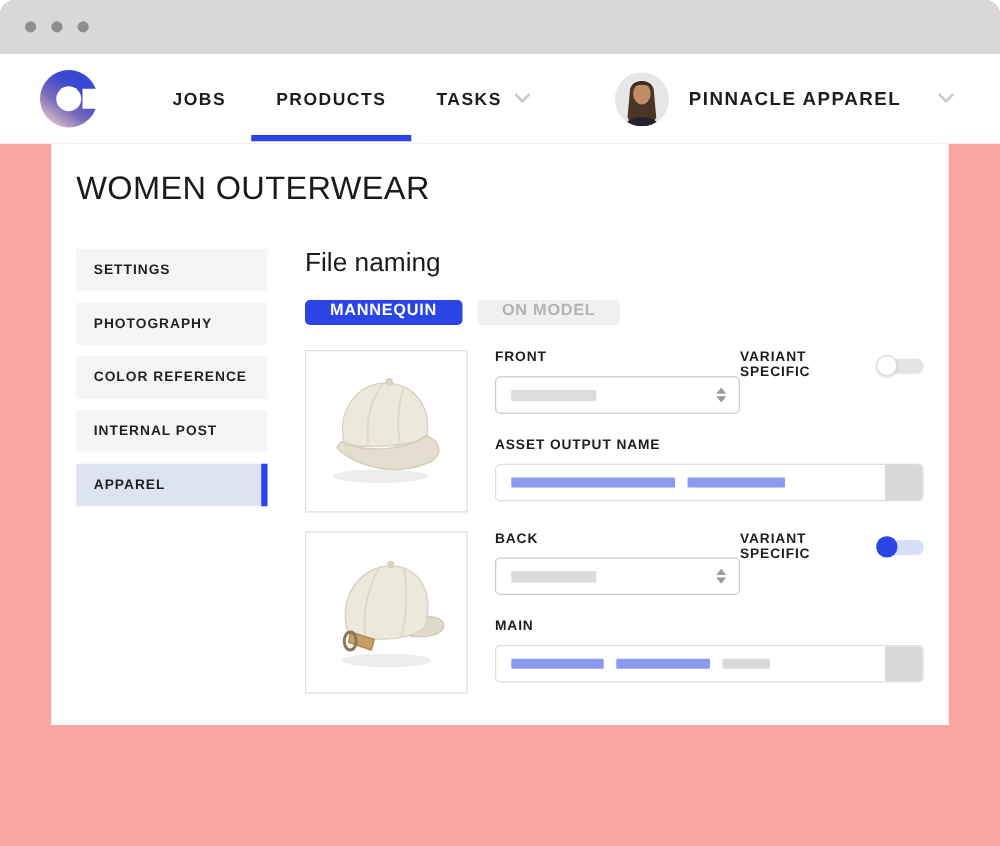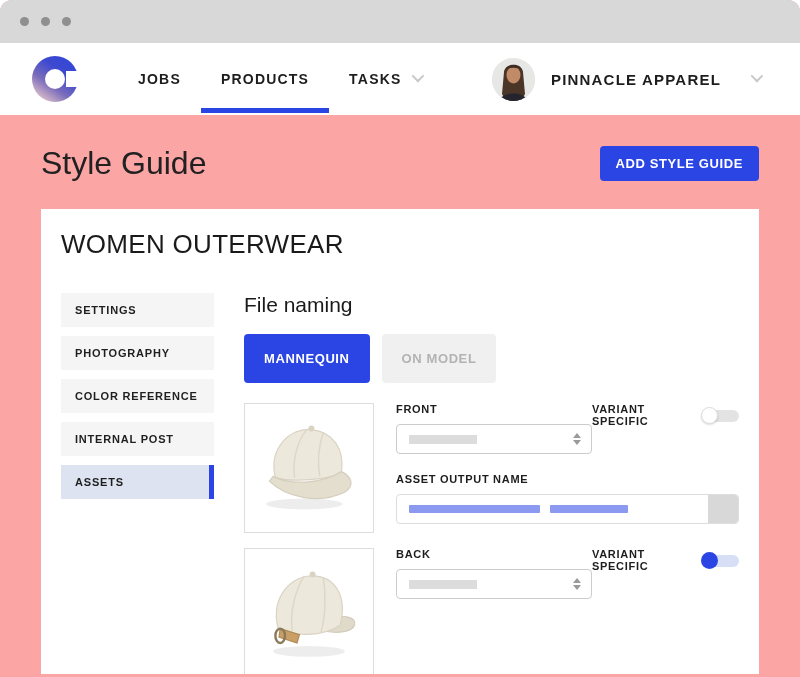--- a/index.html
+++ b/index.html
@@ -43,21 +43,21 @@
   
   .side-nav { width:153px; flex:0 0 auto; }
   .side-item { height:34px; margin-bottom:9px; background:#f5f5f5; display:flex; align-items:center;
           padding-left:14px; font-size:11px; font-weight:700; letter-spacing:0.8px; color:#1f1f1f; cursor:pointer; }
   .side-item.active { background:#dde3f0; border-right:5px solid #2b45e4; }
 
   
   .main { flex:1; margin-left:30px; }
   .section-title { font-size:21px; font-weight:400; color:#1a1a1a; margin-bottom:17px; }
   .tabs { display:flex; margin-bottom:20px; }
-  .tab { height:49px; display:flex; align-items:center; padding:0 20px; border-radius:4px;
+  .tab { height:20px; display:flex; padding:0 20px; border-radius:4px;
           font-size:13px; font-weight:700; letter-spacing:0.6px; margin-right:12px; cursor:pointer; }
   .tab.active { background:#2b45e4; color:#ffffff; }
   .tab.disabled { background:#f0f0f0; color:#b3b3b3; }
 
   .asset-row { display:flex; margin-bottom:15px; }
   .img-box { width:130px; height:130px; border:1px solid #dddddd; background:#ffffff; flex:0 0 auto;
           display:flex; align-items:center; justify-content:center; }
   .fields { flex:1; margin-left:22px; }
   .fields-top { display:flex; justify-content:space-between; }
   .field-label { font-size:11px; font-weight:700; letter-spacing:0.7px; color:#1d1d1d; margin-bottom:9px; }
@@ -118,45 +118,41 @@
           <ellipse cx="21.5" cy="17" rx="7" ry="8.5" fill="#c08b66"></ellipse>
           <path d="M13 12 C14 5 29 5 30 12 C26 9 17 9 13 12 Z" fill="#3e2d22"></path>
           <path d="M8 43 C9 33 34 33 35 43 Z" fill="#23242e"></path>
         </svg>
       </div>
       <span class="account-name">PINNACLE APPAREL</span>
       <span class="chevron"></span>
     </div>
   </div>
 
-  <div class="page-header">
-    <h1 class="page-title">Style Guide</h1>
-    <button class="btn-primary">ADD STYLE GUIDE</button>
-  </div>
 
   <div class="card">
     <h2 class="card-title">WOMEN OUTERWEAR</h2>
 
     <div class="card-body">
 
       <div class="side-nav">
         <div class="side-item">
           <span>SETTINGS</span>
         </div>
         <div class="side-item">
           <span>PHOTOGRAPHY</span>
         </div>
         <div class="side-item">
           <span>COLOR REFERENCE</span>
         </div>
         <div class="side-item">
           <span>INTERNAL POST</span>
         </div>
         <div class="side-item active">
-          <span>ASSETS</span>
+          <span>APPAREL</span>
         </div>
       </div>
 
       <div class="main">
         <h3 class="section-title">File naming</h3>
 
         <div class="tabs">
           <div class="tab active">
             <span>MANNEQUIN</span>
           </div>
@@ -235,19 +231,30 @@
                 </div>
               </div>
               <div class="variant-group">
                 <div class="field-label">VARIANT SPECIFIC</div>
                 <div class="toggle on">
                   <div class="track"></div>
                   <div class="knob"></div>
                 </div>
               </div>
             </div>
+            <div class="field-output">
+              <div class="field-label">MAIN</div>
+              <div class="input-skeleton">
+                <div style="display:flex;align-items:center;">
+                    <div class="bar" style="width: 74px; background: rgb(139, 154, 240);"></div>
+                    <div class="bar" style="width: 75px; background: rgb(139, 154, 240);"></div>
+                    <div class="bar" style="width: 38px; background: rgb(217, 217, 217);"></div>
+                  </div>
+                <div class="input-cap"></div>
+              </div>
+            </div>
           </div>
         </div>
 
       </div>
     </div>
   </div>
 </div>
 
 </body></html>

